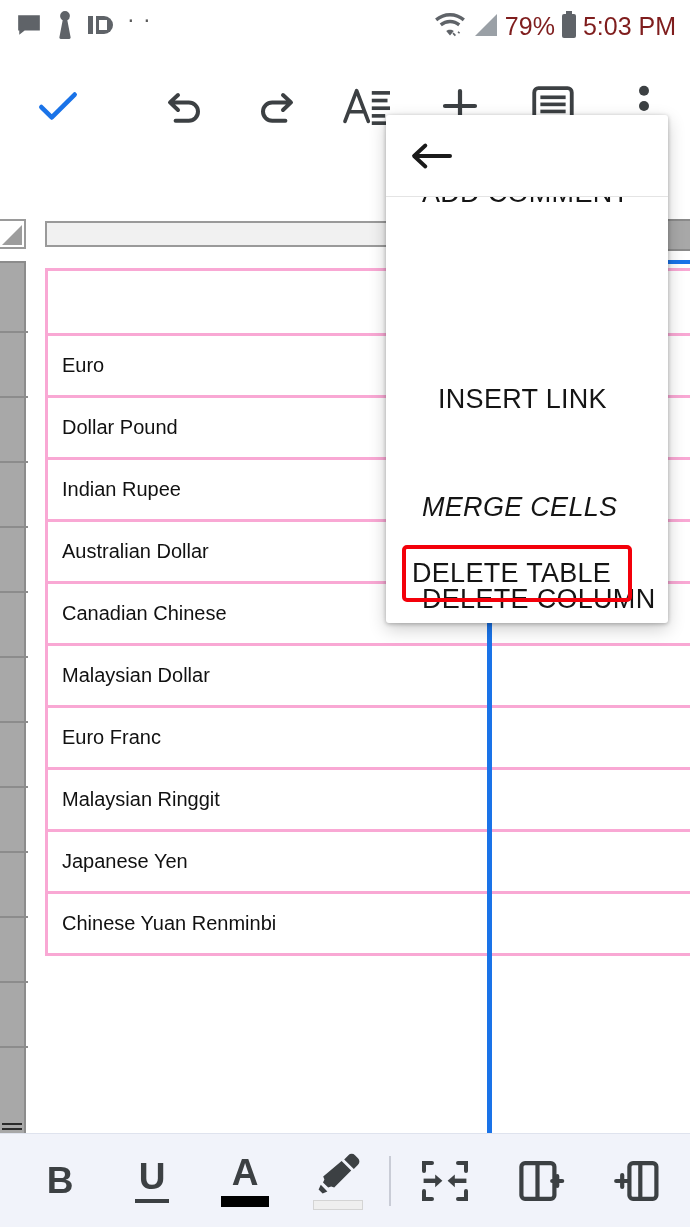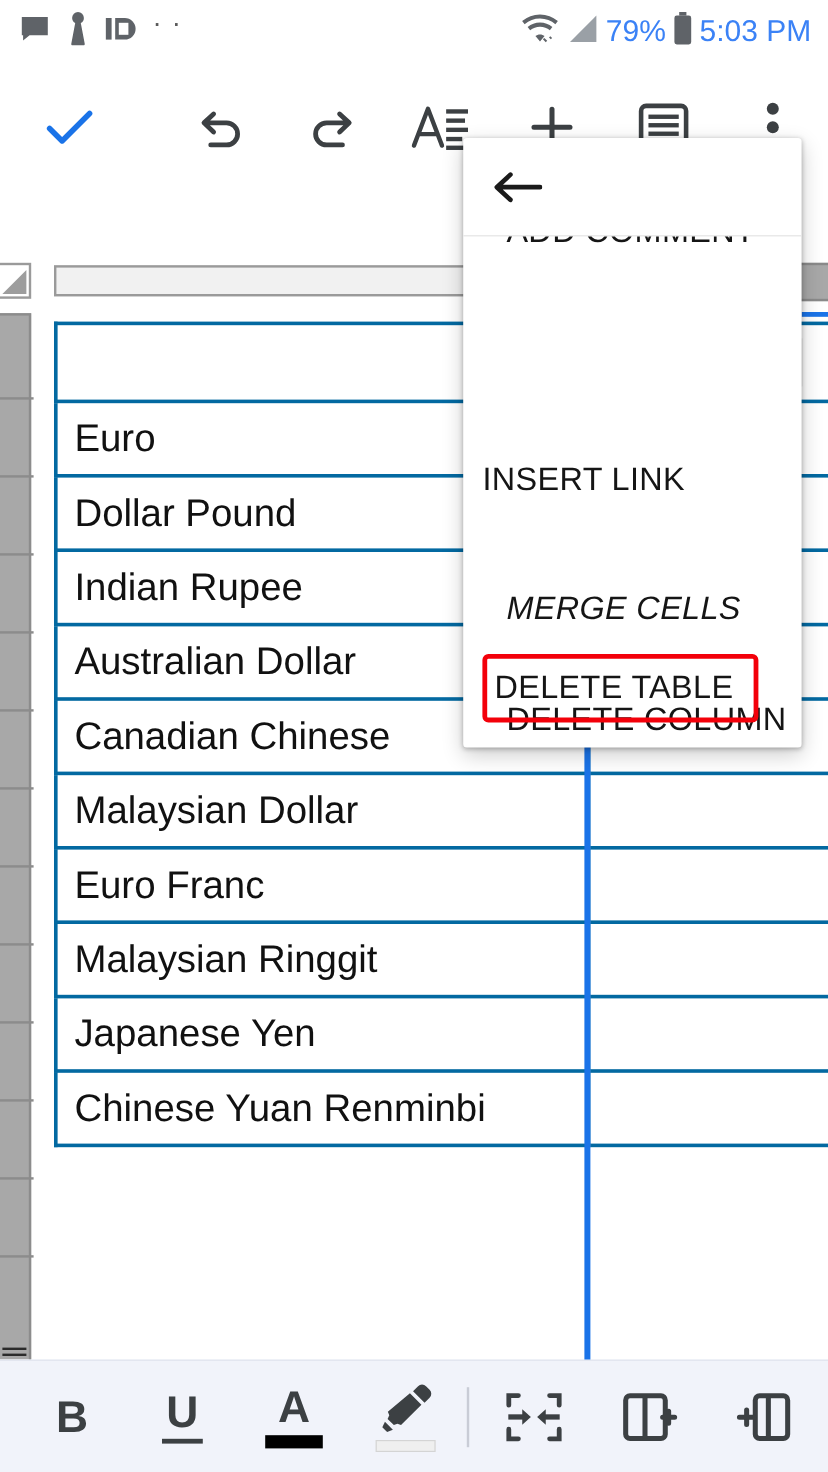--- a/index.html
+++ b/index.html
@@ -24,21 +24,21 @@
     background: #ffffff;
     display: flex;
     align-items: center;
     box-sizing: border-box;
     padding: 0 14px 0 16px;
   }
   .sb-left { display: flex; align-items: center; gap: 13px; }
   .sb-right { margin-left: auto; display: flex; align-items: center; gap: 6px; }
   .sb-icon { display: block; }
   .sb-text {
-    color: #3b82f6;
+    color: #7f1d1d;
     font-size: 25px;
     letter-spacing: 0px;
     line-height: 1;
     white-space: nowrap;
   }
   .sb-dots {
     color: #5a5a5a;
     font-size: 23px;
     line-height: 1;
     letter-spacing: 1px;
@@ -159,24 +159,24 @@
 
   
   #doc-table {
     position: absolute;
     left: 45px; top: 110px;
     width: 648px;
     border-collapse: collapse;
     table-layout: fixed;
   }
   #doc-table td {
-    border: 3px solid #0369a1;
+    border: 3px solid #f9a8d4;
     height: 62px;
     padding: 0 0 0 14px;
-    font-size: 32px;
+    font-size: 20px;
     color: #111111;
     vertical-align: middle;
     box-sizing: border-box;
     background: #ffffff;
   }
   #doc-table tr.header-row td {
     text-align: center;
     font-weight: bold;
     padding: 0;
     height: 65px;
@@ -233,21 +233,21 @@
     white-space: nowrap;
   }
   .menu-item span.lbl { display: block; }
   #mi-add-comment { top: 82px; height: 46px; align-items: flex-start; overflow: hidden; }
   #mi-add-comment span.lbl { margin-left: 36px; margin-top: -19px; }
   #mi-insert-link  { top: 254px; height: 60px; top: 254px; }
   #mi-insert-link  { top: 254px; }
   #mi-merge-cells  { top: 346px; font-style: italic; }
   #mi-delete-col   { top: 438px; }
 
-  #mi-insert-link span.lbl { margin-left: 16px; }
+  #mi-insert-link span.lbl { margin-left: 52px; }
   #mi-merge-cells span.lbl { margin-left: 36px; }
   #mi-delete-col  span.lbl { margin-left: 36px; }
 
   
   #mi-insert-link  { top: 254px; }
   #mi-merge-cells  { top: 346px; }
   #mi-delete-col   { top: 438px; }
 
   #delete-table-highlight {
     position: absolute;

